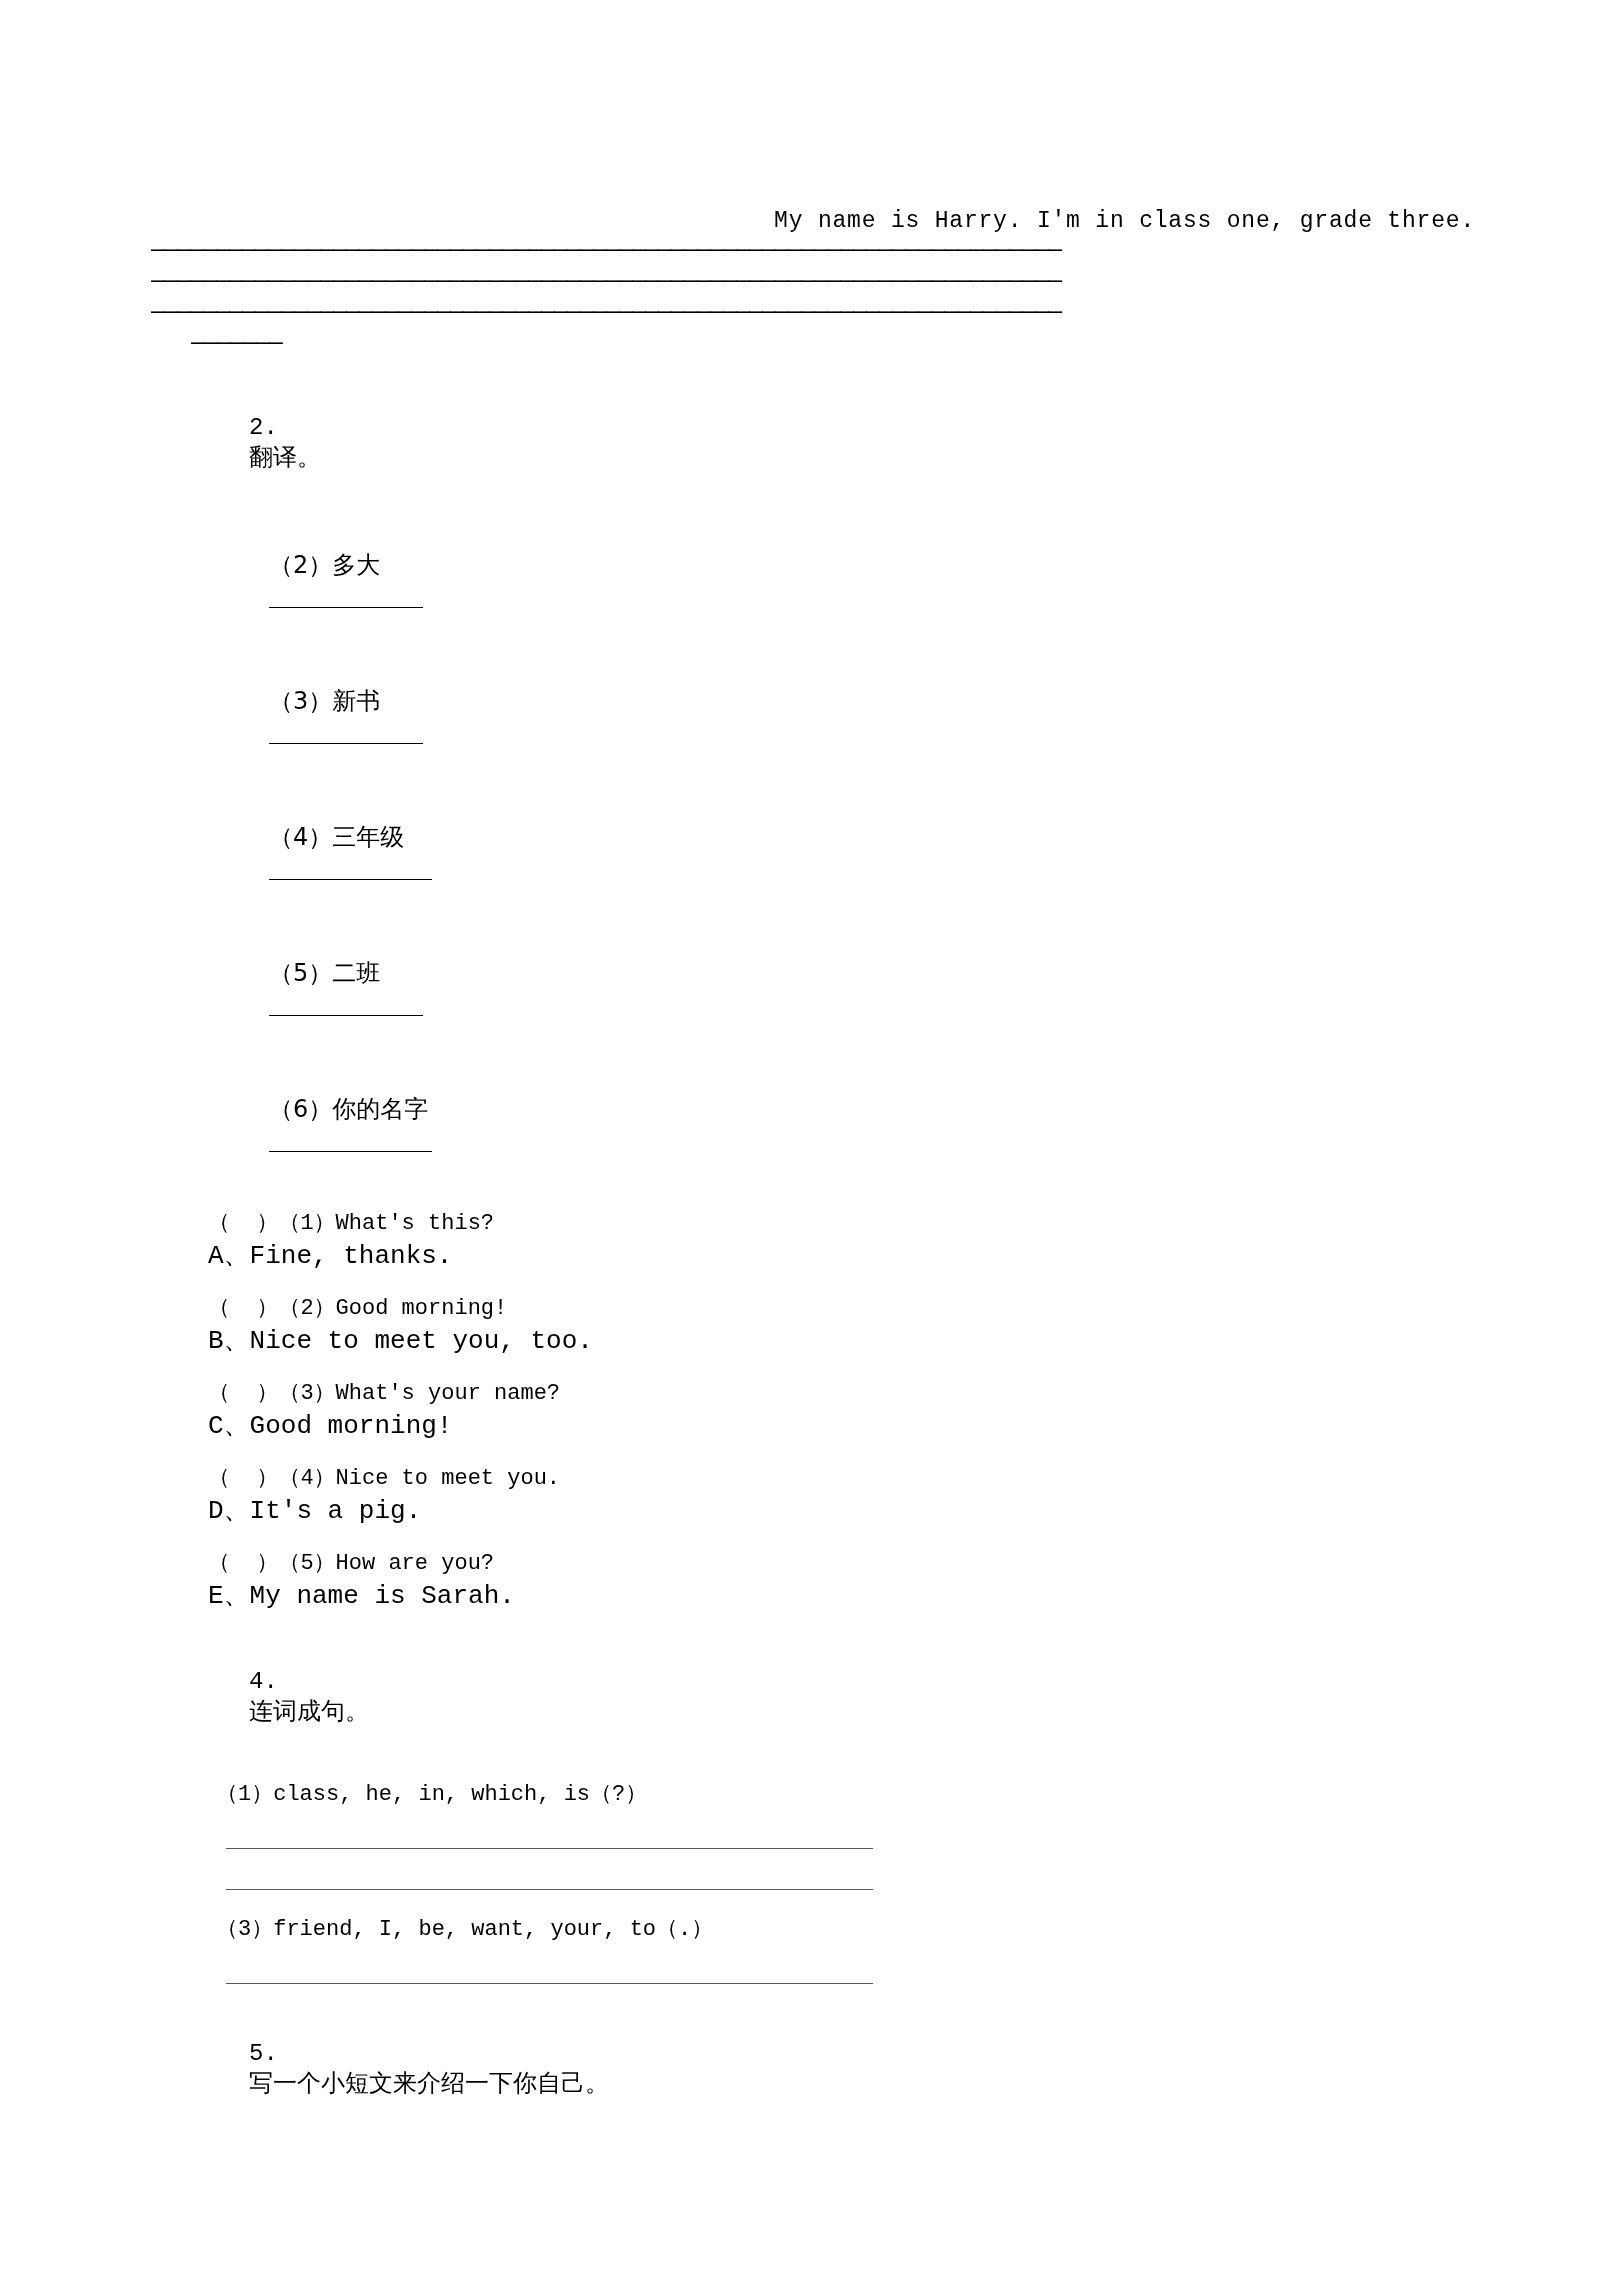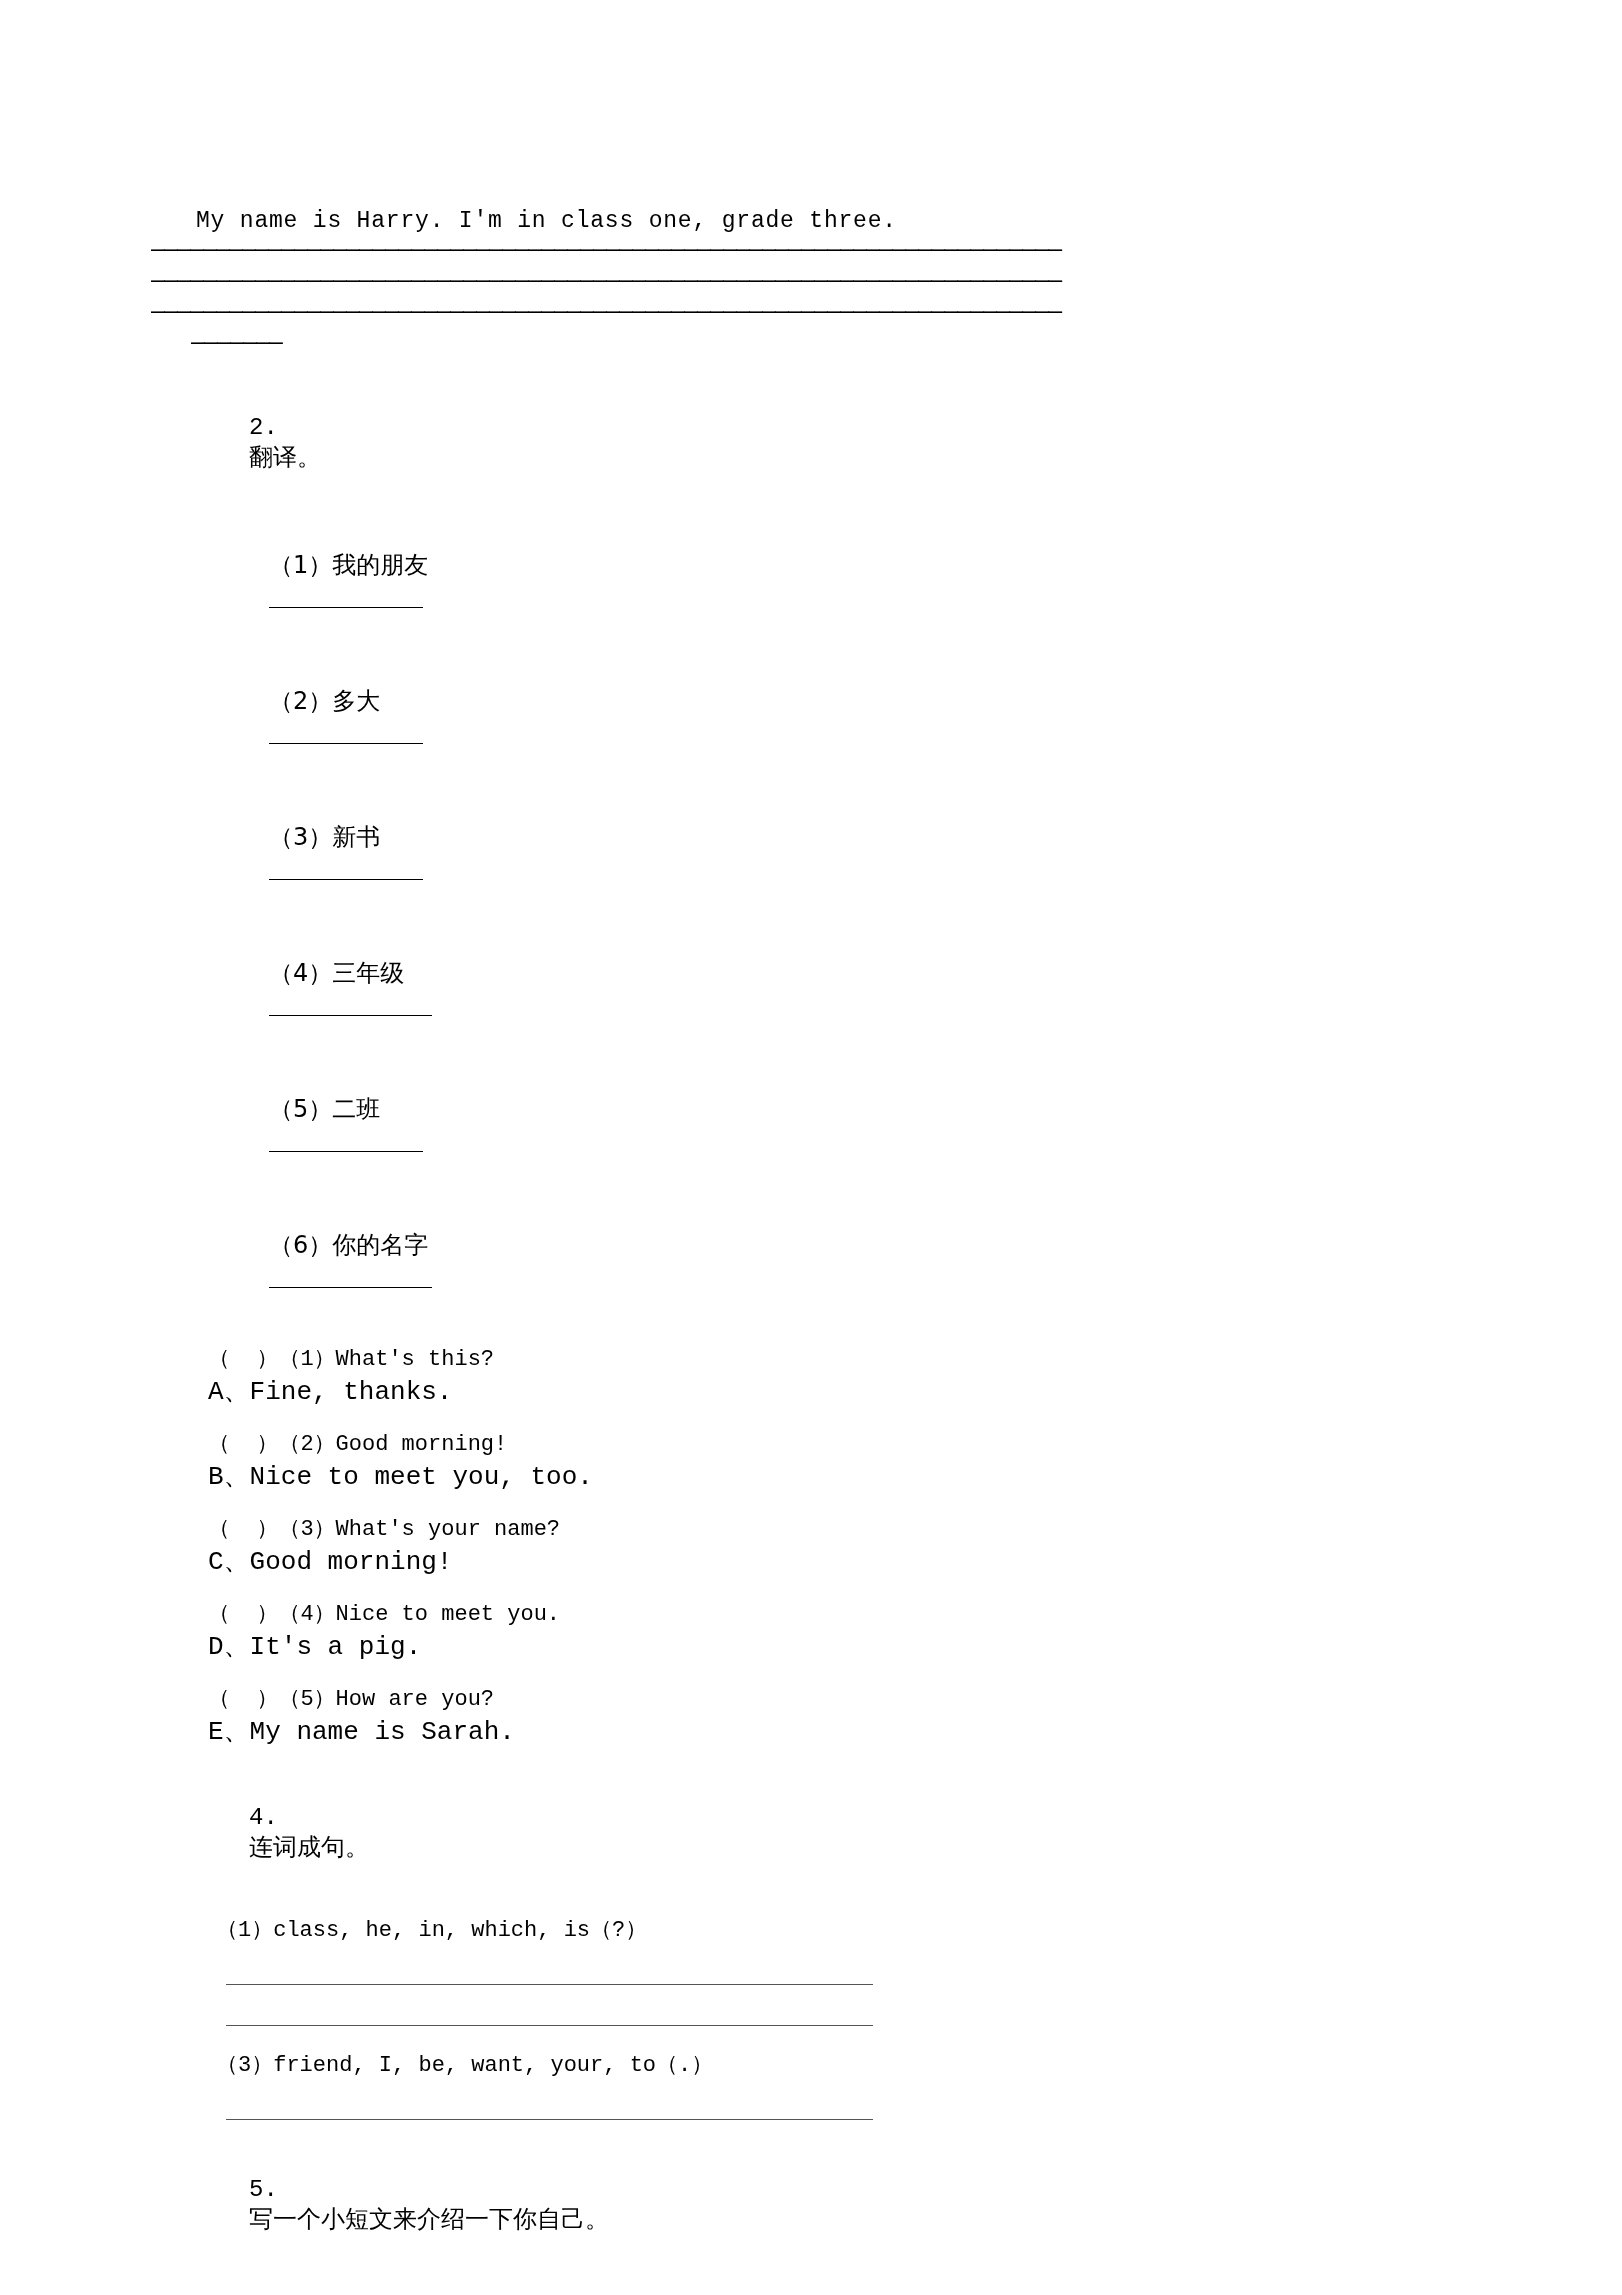--- a/index.html
+++ b/index.html
@@ -26,20 +26,21 @@
     position: absolute;
     left: 151px;
     top: 208px;
     width: 1324px;
   }
 
   
   .mono {
     font-family: "Liberation Mono", monospace;
     letter-spacing: 0.4px;
+    text-align: right;
   }
   .cn {
     font-family: "DejaVu Sans", sans-serif;
     text-align: center;
   }
 
   
   .top-answer {
     font-family: "Liberation Mono", monospace;
     font-size: 23px;
@@ -143,24 +144,20 @@
     <div class="rule-row">——————————————————————————————————————————————————————————————————————</div>
     <div class="rule-row indent">———————</div>
 
     <div class="section">
       <div class="sec-head">
         <span class="num">2.</span>
         <span class="cn">翻译。</span>
       </div>
 
       <div class="tr-item">
-        <span>（1）我的朋友</span>
-        <span class="blank b200"></span>
-      </div>
-      <div class="tr-item">
         <span>（2）多大</span>
         <span class="blank b200"></span>
       </div>
       <div class="tr-item">
         <span>（3）新书</span>
         <span class="blank b200"></span>
       </div>
       <div class="tr-item">
         <span>（4）三年级</span>
         <span class="blank b210"></span>

